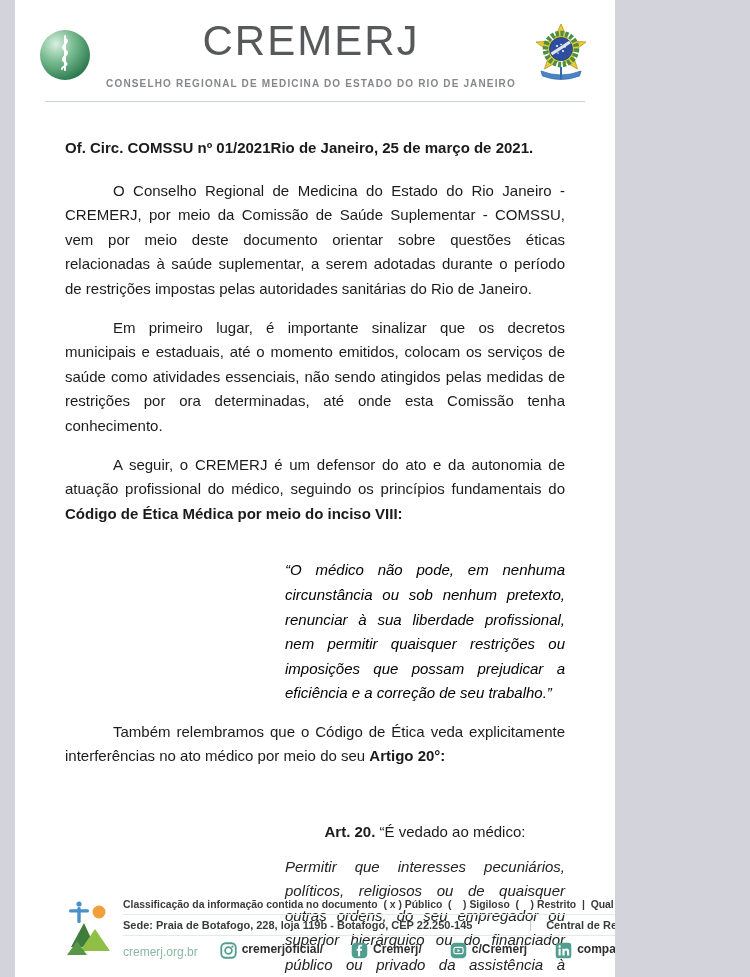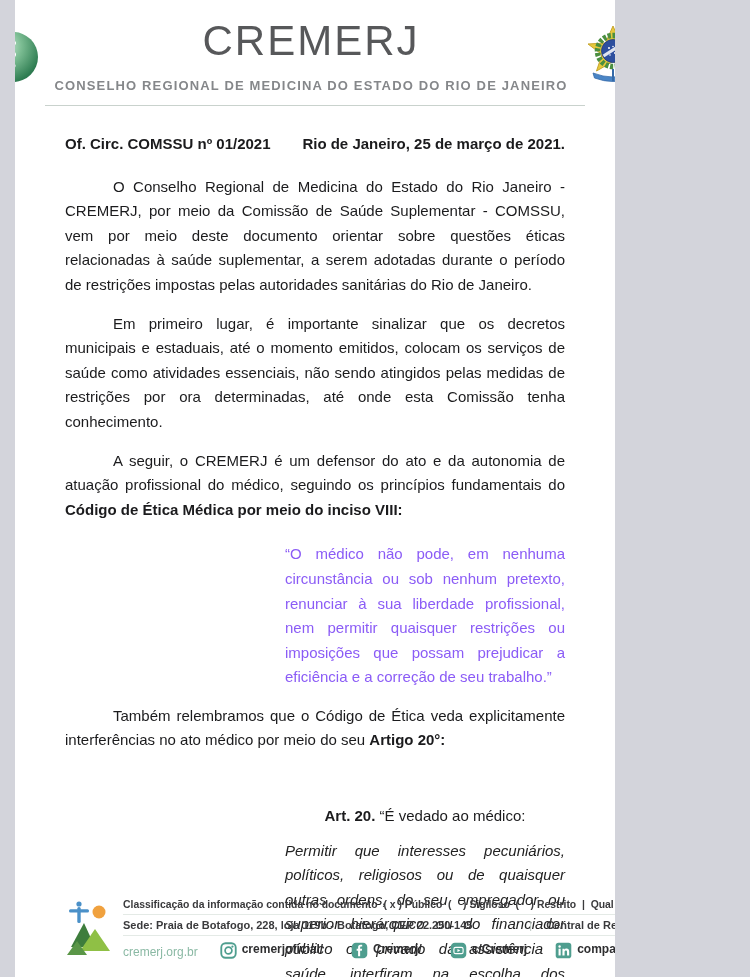--- a/index.html
+++ b/index.html
@@ -29,36 +29,36 @@
     background:radial-gradient(circle at 32% 28%, #d8efe0 0%, #7cbd93 35%, #2f7d52 75%, #1d5c3a 100%);
     display:flex;align-items:center;justify-content:center;
     flex:0 0 auto;
   }
   .wordmark-block{display:flex;flex-direction:column;align-items:center;}
   .wordmark{
     font-size:42px;line-height:1;color:#57585a;
     letter-spacing:2px;font-weight:400;
   }
   .tagline{
-    font-size:13px;letter-spacing:1.15px;color:#85878a;
+    font-size:10px;letter-spacing:1.15px;color:#85878a;
     margin-top:16px;white-space:nowrap;font-weight:700;
   }
   .coat{flex:0 0 auto;}
   
   .doc-body{font-size:15px;color:#1b1b1d;line-height:1.64;}
   .meta-row{
-    display:flex;justify-content:space-between;
-    font-weight:700;margin-top:26px;
+    display:flex;
+    font-weight:700;margin-top:34px;
   }
   .salutation{margin-top:44px;}
   p.para{margin:14px 0 0 0;text-align:justify;text-indent:48px;}
   p.para.first{margin-top:18px;}
   .quote{
-    margin:20px 0 0 220px;text-align:justify;
-    color:#8b5cf6;
+    margin:32px 0 0 220px;text-align:justify;
+    font-style:italic;color:#000000;
   }
   .quote-lead{margin:51px 0 0 220px;text-align:center;}
   .quote-lead b{font-weight:700;}
   .quote-body{margin:10px 0 0 220px;text-align:justify;font-style:italic;color:#222;}
   
   .footer{
     position:absolute;left:50px;right:57px;bottom:12px;
     display:flex;align-items:flex-start;gap:12px;
   }
   .footer-logo{flex:0 0 auto;margin-top:2px;}

